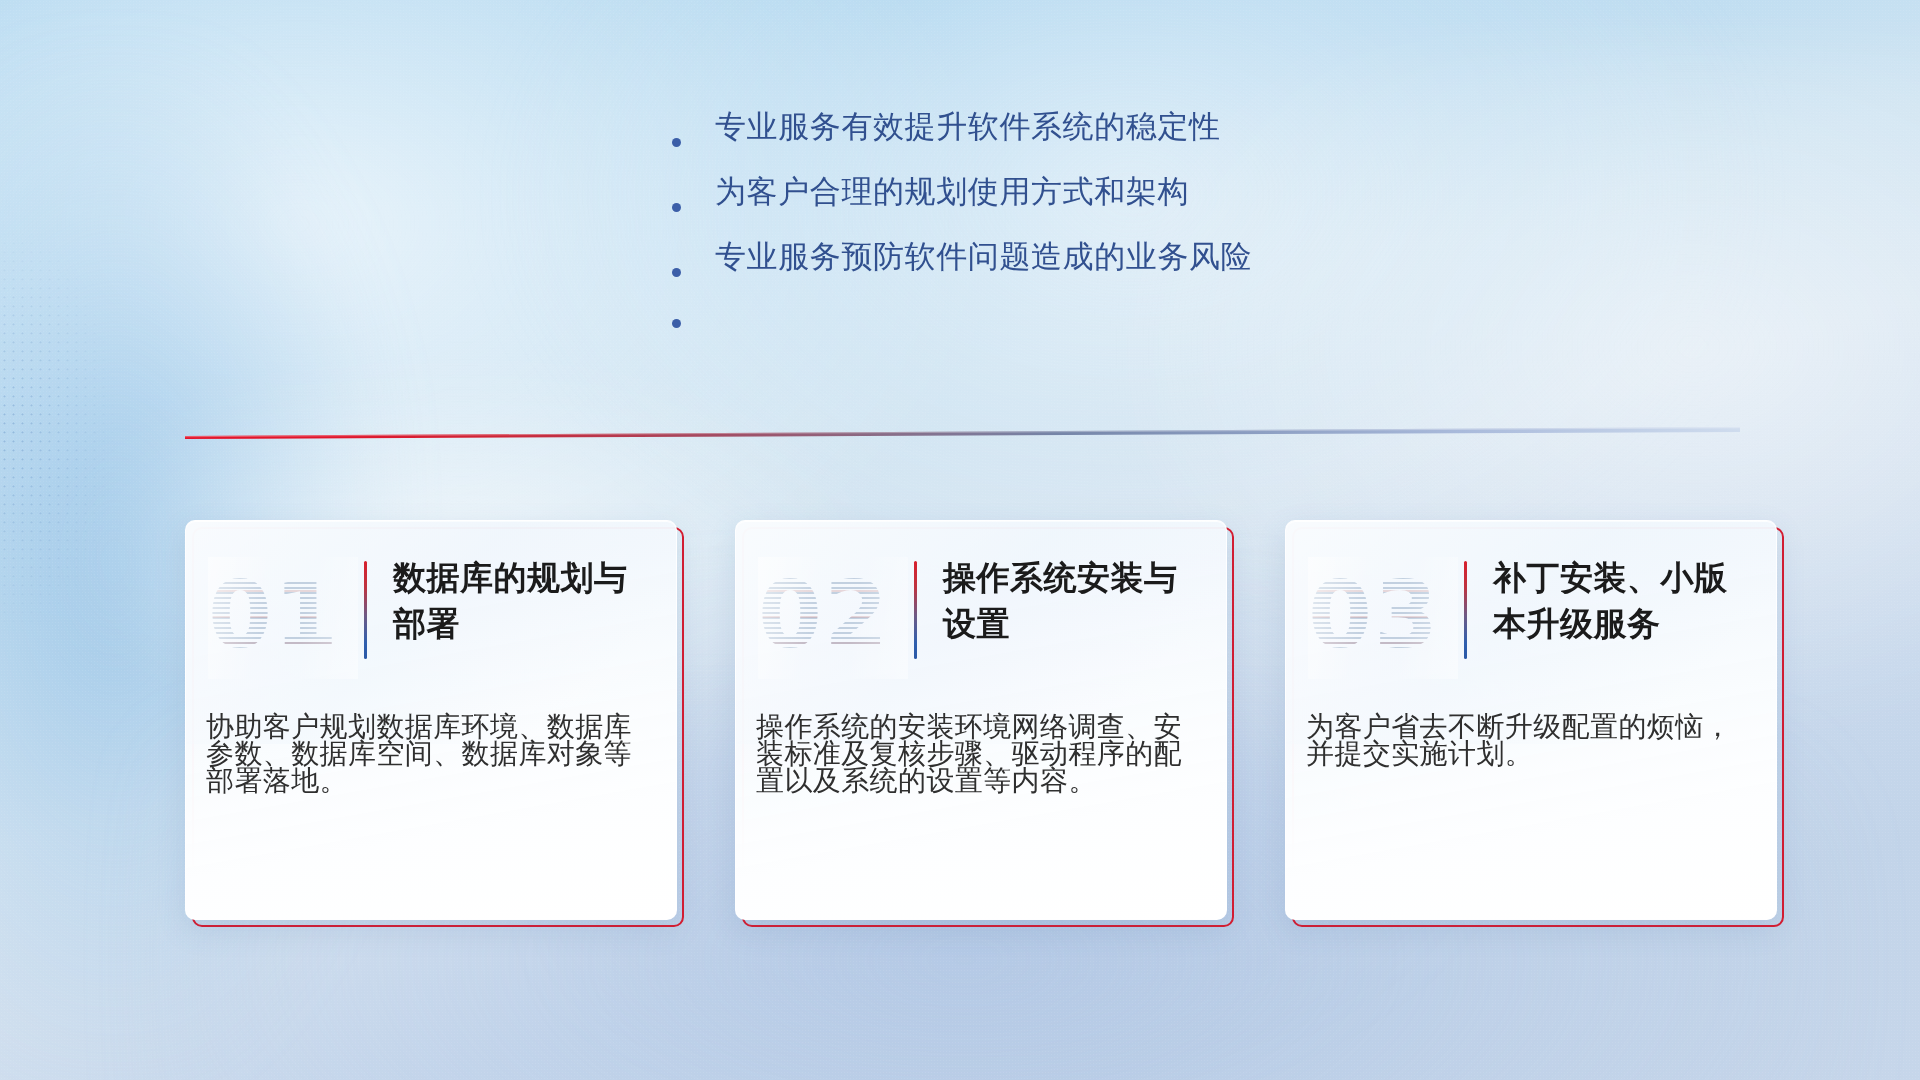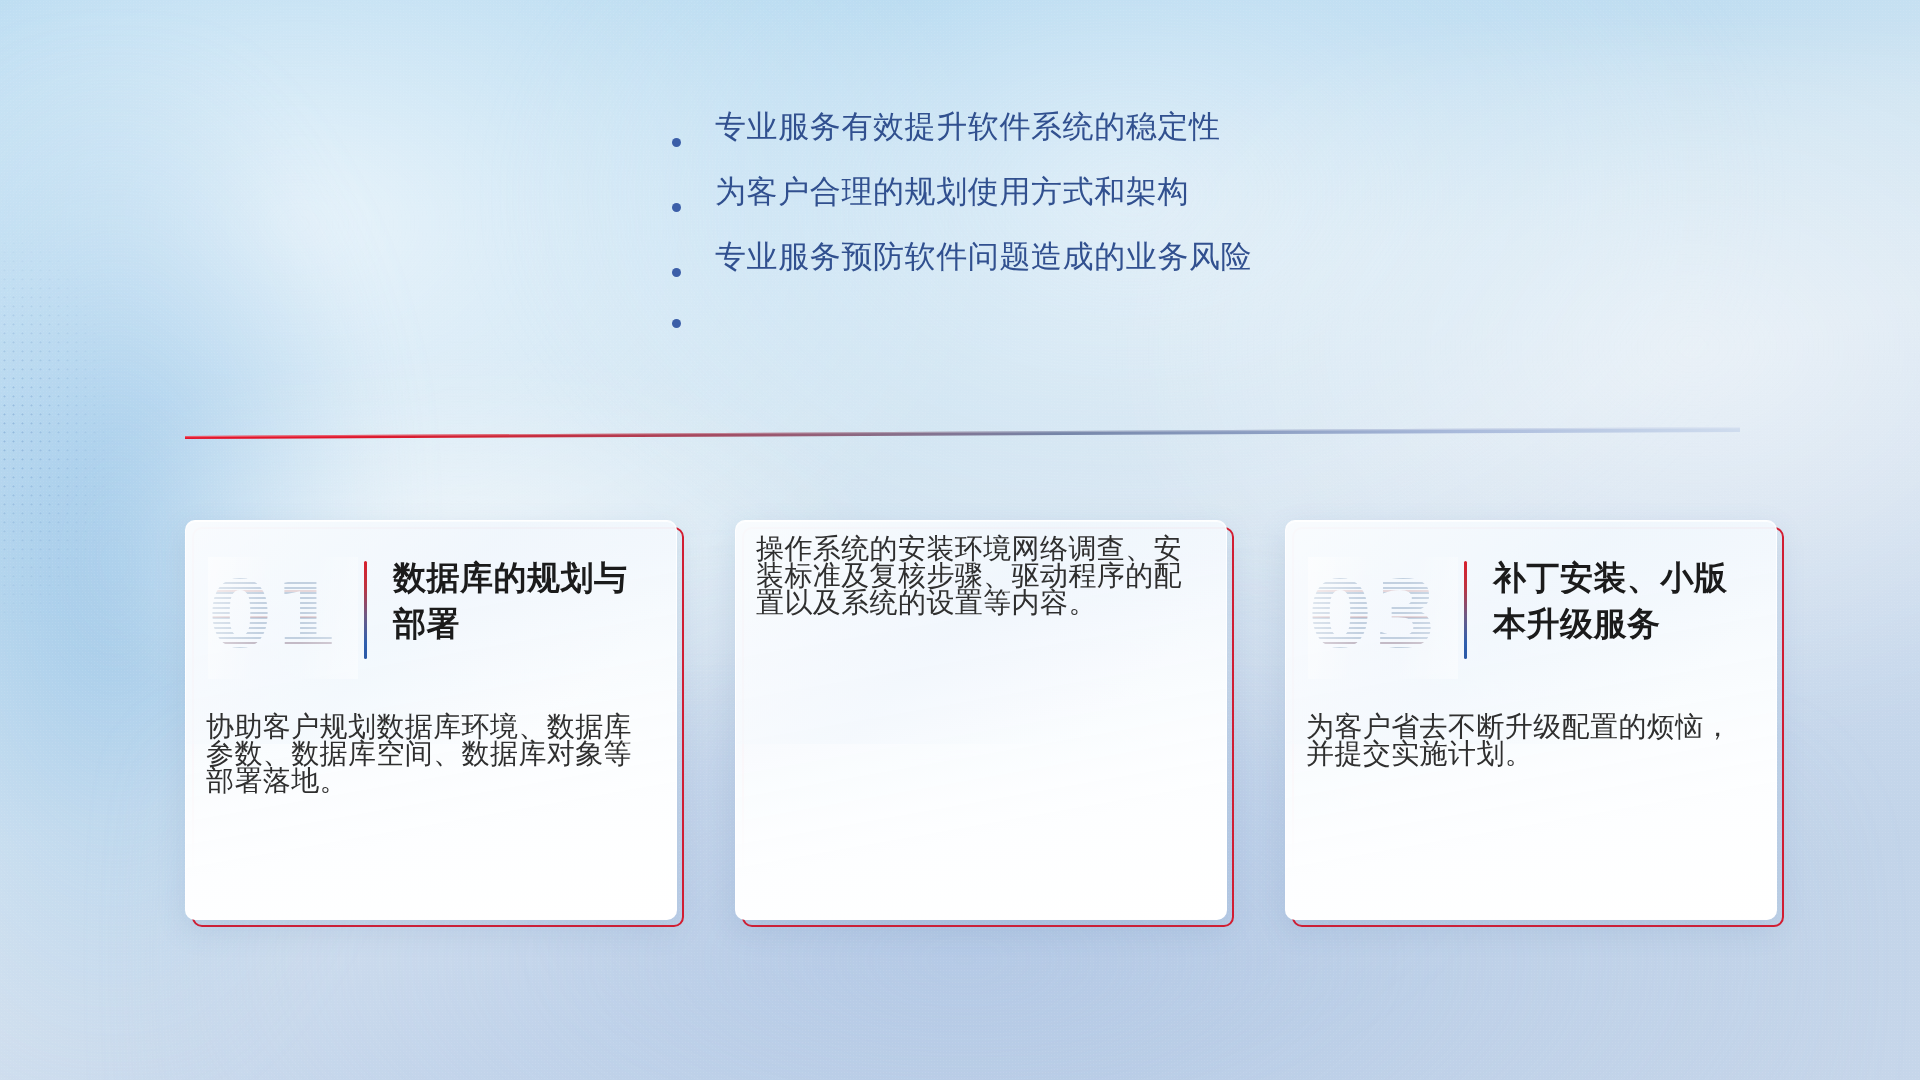--- a/index.html
+++ b/index.html
@@ -256,20 +256,29 @@
           <div class="card-title">数据库的规划与部署</div>
         </div>
         <div class="card-body">协助客户规划数据库环境、数据库参数、数据库空间、数据库对象等部署落地。</div>
       </div>
     </div>
 
     <div class="card-slot slot-2">
       <div class="card-accent"></div>
       <div class="card">
         <div class="card-sheen"></div>
+        <div class="card-head">
+          <div class="card-num">
+            <div class="card-num-glyph">02</div>
+            <div class="card-num-glyph tint">02</div>
+            <div class="card-num-fade"></div>
+          </div>
+          <div class="card-rule"></div>
+          <div class="card-title">操作系统安装与设置</div>
+        </div>
         <div class="card-body">操作系统的安装环境网络调查、安装标准及复核步骤、驱动程序的配置以及系统的设置等内容。</div>
       </div>
     </div>
 
     <div class="card-slot slot-3">
       <div class="card-accent"></div>
       <div class="card">
         <div class="card-sheen"></div>
         <div class="card-head">
           <div class="card-num">

